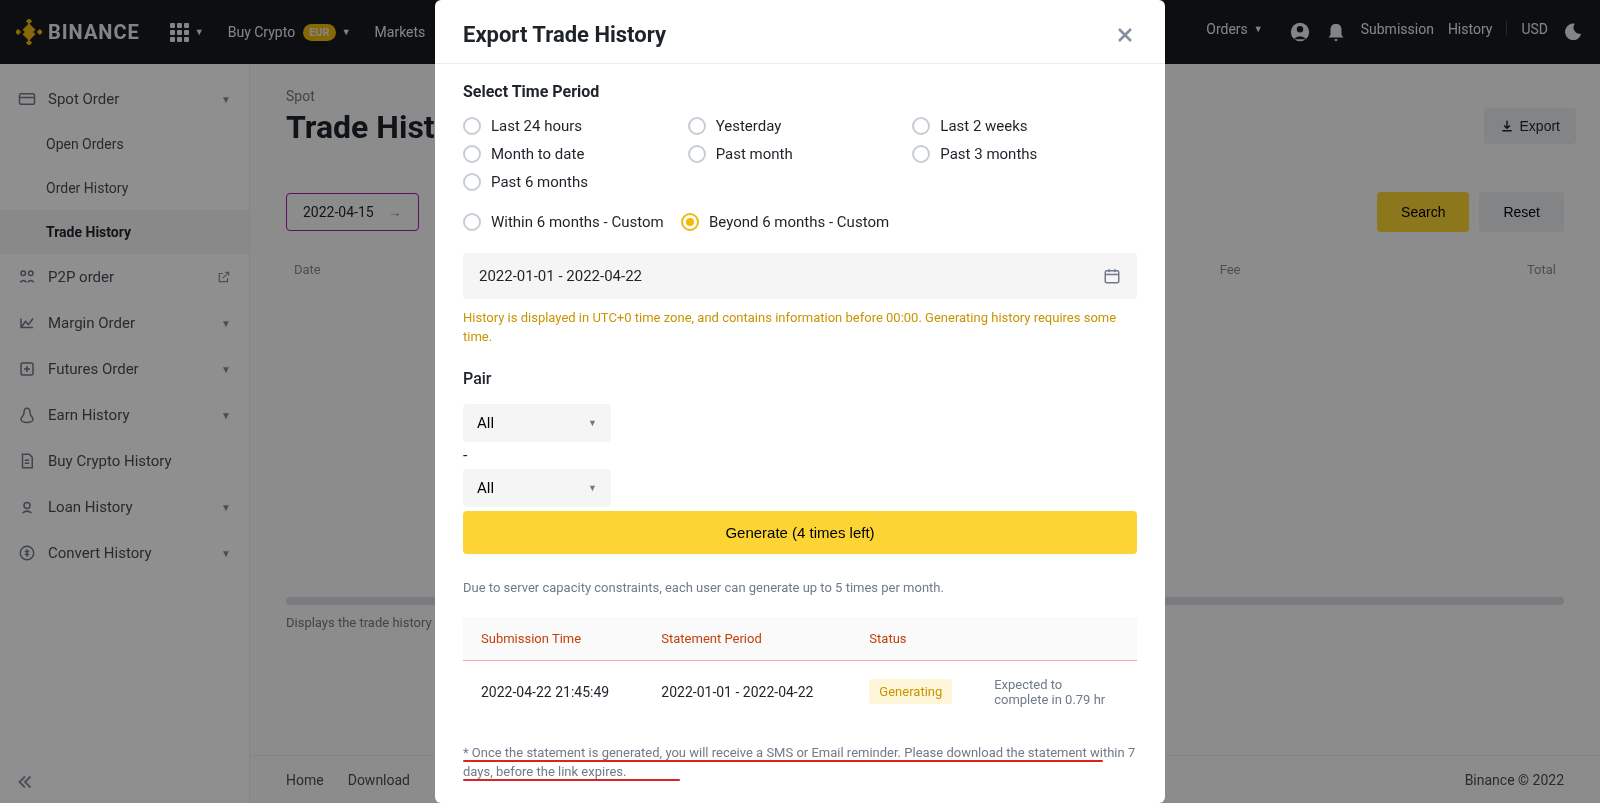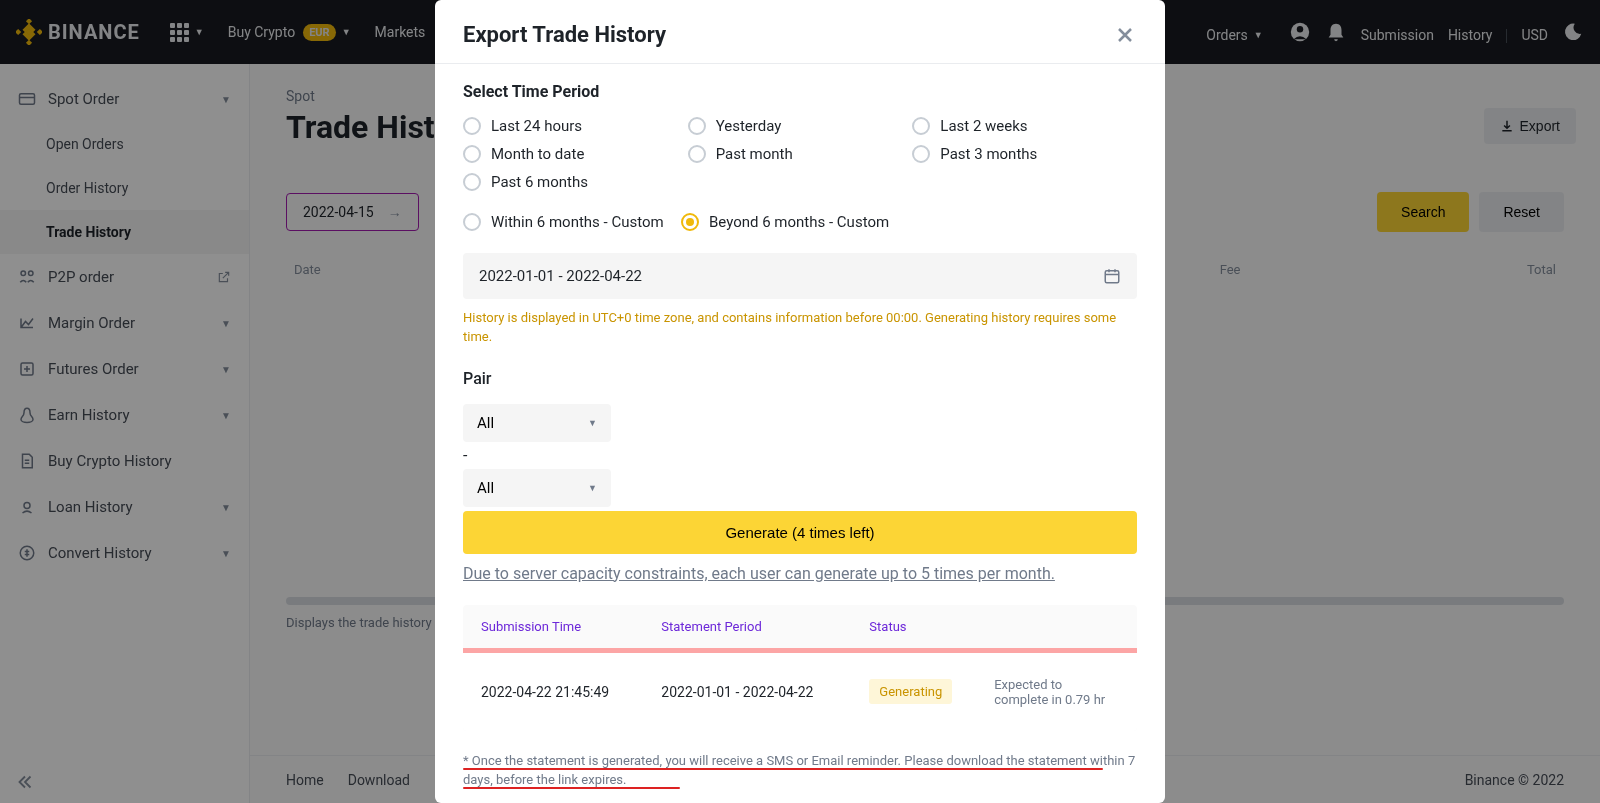--- a/index.html
+++ b/index.html
@@ -6,21 +6,21 @@
   body { font-family: -apple-system, BlinkMacSystemFont, "Segoe UI", Roboto, Helvetica, Arial, sans-serif; width:1600px; height:803px; overflow:hidden; background:#fafafa; }
   
   
   .hdr { height:64px; background:#181a20; color:#eaecef; display:flex; align-items:center; padding:0 16px; position:relative; }
   .logo { display:flex; align-items:center; gap:6px; color:#f0b90b; font-weight:700; letter-spacing:1px; font-size:20px; margin-right:18px; }
   .logo-icon { width:26px; height:26px; }
   .hdr-item { display:flex; align-items:center; gap:4px; padding:0 12px; font-size:14px; cursor:pointer; white-space:nowrap; }
   .caret { font-size:9px; color:#848e9c; margin-left:2px; }
   .eur-badge { background:#f0b90b; color:#1e2329; font-size:11px; font-weight:700; padding:2px 6px; border-radius:9px; margin-left:4px; }
   .hdr-spacer { flex:1; }
-  .hdr-right { display:flex; align-items:flex-end; gap:14px; }
+  .hdr-right { display:flex; align-items:flex-start; gap:14px; }
   .hdr-right .divider { width:1px; height:14px; background:#474d57; }
   .hdr-icon { width:22px; height:22px; fill:#eaecef; }
   .hdr a, .hdr span { color:#eaecef; }
   .grid-icon { display:grid; grid-template-columns:repeat(3,5px); grid-template-rows:repeat(3,5px); gap:2px; }
   .grid-icon div { background:#eaecef; border-radius:1px; }
 
   
   .app { position:relative; }
   .main { display:flex; height:calc(803px - 64px); }
   .sidebar { width:250px; background:#fff; border-right:1px solid #eaecef; padding-top:12px; position:relative; }
@@ -66,24 +66,24 @@
   .rdo { width:18px; height:18px; border:2px solid #c7cdd4; border-radius:50%; position:relative; flex:none; }
   .rdo.sel { border-color:#f0b90b; }
   .rdo.sel::after { content:''; position:absolute; inset:3px; background:#f0b90b; border-radius:50%; }
   .date-input { background:#f5f5f5; border-radius:4px; padding:14px 16px; display:flex; align-items:center; justify-content:space-between; font-size:15px; color:#1e2329; margin-bottom:10px; }
   .cal-icon { width:18px; height:18px; color:#707a8a; }
   .hint { font-size:13px; color:#c99400; line-height:1.45; margin-bottom:22px; }
   .pair-row { display:flex; gap:4px; margin-top:10px; margin-bottom:10px;flex-direction:column; }
   .pair-sel { background:#f5f5f5; border-radius:4px; padding:10px 14px; display:flex; align-items:center; justify-content:space-between; width:148px; font-size:15px; cursor:pointer; }
   .dash { color:#1e2329; }
   .gen-btn { background:#fcd535; border:none; border-radius:4px; padding:13px 28px; font-size:15px; font-weight:500; cursor:pointer; }
-  .limit-note { font-size:16px; color:#707a8a; margin-top:10px; margin-bottom:22px;text-decoration:underline; }
+  .limit-note { font-size:13px; color:#707a8a; margin-top:26px; margin-bottom:22px; }
   .stat-table { background:#fafafa; border-radius:4px; overflow:hidden; }
-  .stat-head { display:flex; padding:14px 18px; font-size:13px; color:#6d28d9; }
-  .stat-row { display:flex; align-items:center; padding:24px 18px; font-size:14px; color:#1e2329; border-top:5px solid #fca5a5; background:#fff; }
+  .stat-head { display:flex; padding:14px 18px; font-size:13px; color:#c2410c; }
+  .stat-row { display:flex; align-items:center; padding:16px 18px; font-size:14px; color:#1e2329; border-top:1px solid #fca5a5; background:#fff; }
   .c1 { flex:1.3; }
   .c2 { flex:1.5; }
   .c3 { flex:0.9; }
   .c4 { flex:0.9; font-size:13px; color:#707a8a; }
   .gen-badge { background:#fef6d8; color:#c99400; padding:5px 10px; border-radius:3px; font-size:13px; display:inline-block; }
   .legal { font-size:13px; color:#707a8a; margin-top:20px; line-height:1.5; position:relative; }
   .underline-red { position:absolute; height:2px; background:#d22; border-radius:1px; }
   .u1 { left:0; width:640px; top:17px; }
   .u2 { left:0; width:217px; top:36px; }
   

